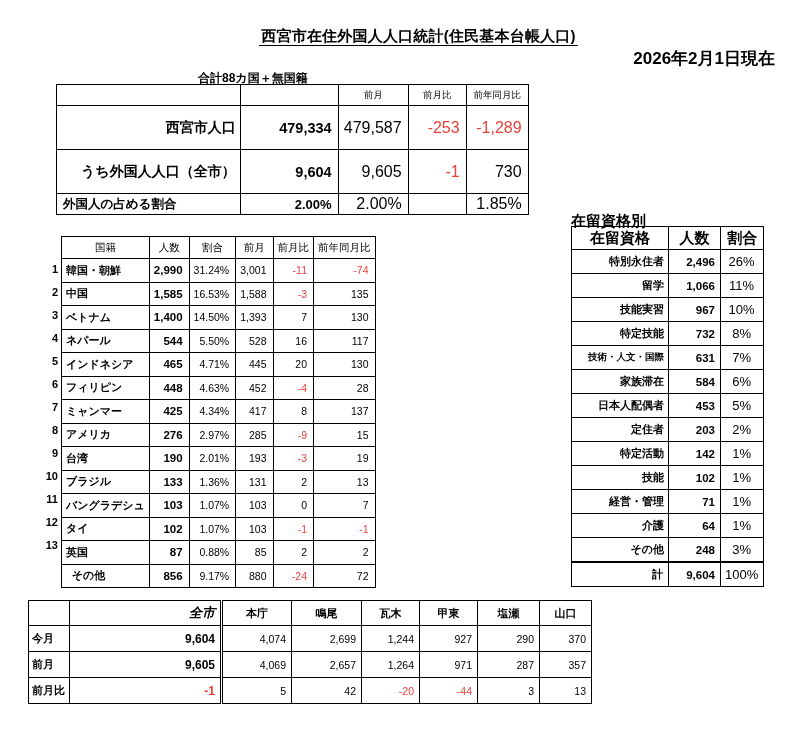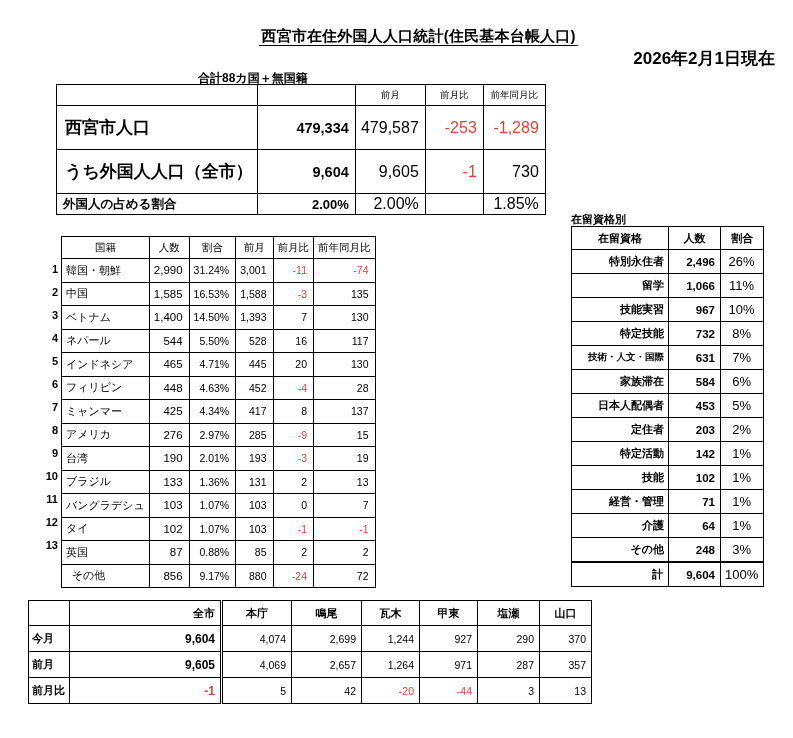--- a/index.html
+++ b/index.html
@@ -49,21 +49,21 @@
     position: absolute;
     left: 198px;
     top: 70px;
     font-size: 12px;
     font-weight: bold;
   }
   #residency-caption {
     position: absolute;
     left: 571px;
     top: 212px;
-    font-size: 11px;
+    font-size: 15px;
     font-weight: bold;
   }
 
   
   table {
     border-collapse: collapse;
     table-layout: fixed;
   }
   td, th {
     border: 1px solid #000;
@@ -83,24 +83,24 @@
   }
   #summary-table td { height: 20px; }
   #summary-table .hdr-row td {
     height: 20px;
     font-size: 9.5px;
     text-align: center;
     color: #000;
   }
   #summary-table .tall td { height: 43px; }
   #summary-table .label {
-    font-size: 17px;
-    font-weight: bold;
-    text-align: left;
-    padding-left: 8px;
+    font-size: 14px;
+    font-weight: bold;
+    text-align: right;
+    padding-left: 24px;
   }
   #summary-table .big {
     font-size: 14.5px;
     font-weight: bold;
     text-align: right;
     padding-right: 6px;
   }
   #summary-table .sub {
     font-size: 16px;
     text-align: right;
@@ -149,27 +149,27 @@
   #nationality-table td { height: 22px; }
   #nationality-table thead td {
     text-align: center;
     font-size: 10.5px;
     height: 21px;
   }
   #nationality-table tbody td { height: 22.5px; }
   #nationality-table .c-name {
     text-align: left;
     font-size: 11px;
-    font-weight: normal;
+    font-weight: bold;
     padding-left: 4px;
   }
   #nationality-table .c-count {
     text-align: right;
     font-size: 11.5px;
-    font-weight: normal;
+    font-weight: bold;
     padding-right: 6px;
   }
   #nationality-table .c-share,
   #nationality-table .c-prev,
   #nationality-table .c-mom,
   #nationality-table .c-yoy {
     text-align: right;
     font-size: 10.5px;
     padding-right: 6px;
   }
@@ -190,21 +190,21 @@
 
   
   #residency-table {
     position: absolute;
     left: 571px;
     top: 226px;
   }
   #residency-table td { height: 23px; }
   #residency-table thead td {
     text-align: center;
-    font-size: 11px;
+    font-size: 15px;
     font-weight: bold;
     height: 22px;
   }
   #residency-table .r-name {
     text-align: right;
     font-size: 11px;
     font-weight: bold;
     padding-left: 5px;
   }
   #residency-table .r-name.squeeze { font-size: 9.5px; }
@@ -249,21 +249,21 @@
     font-size: 12px;
     font-weight: bold;
     padding-right: 5px;
     border-right: 3px double #000;
   }
   #district-table .d-val {
     text-align: right;
     font-size: 10.5px;
     padding-right: 5px;
   }
-  #district-table thead .d-city { font-size: 11px; }
+  #district-table thead .d-city { font-size: 13px; font-style: italic; }
 </style>
 </head>
 <body>
 
 <div class="page">
 
   <div id="doc-title">
     <span>西宮市在住外国人人口統計(住民基本台帳人口)</span>
   </div>
 

